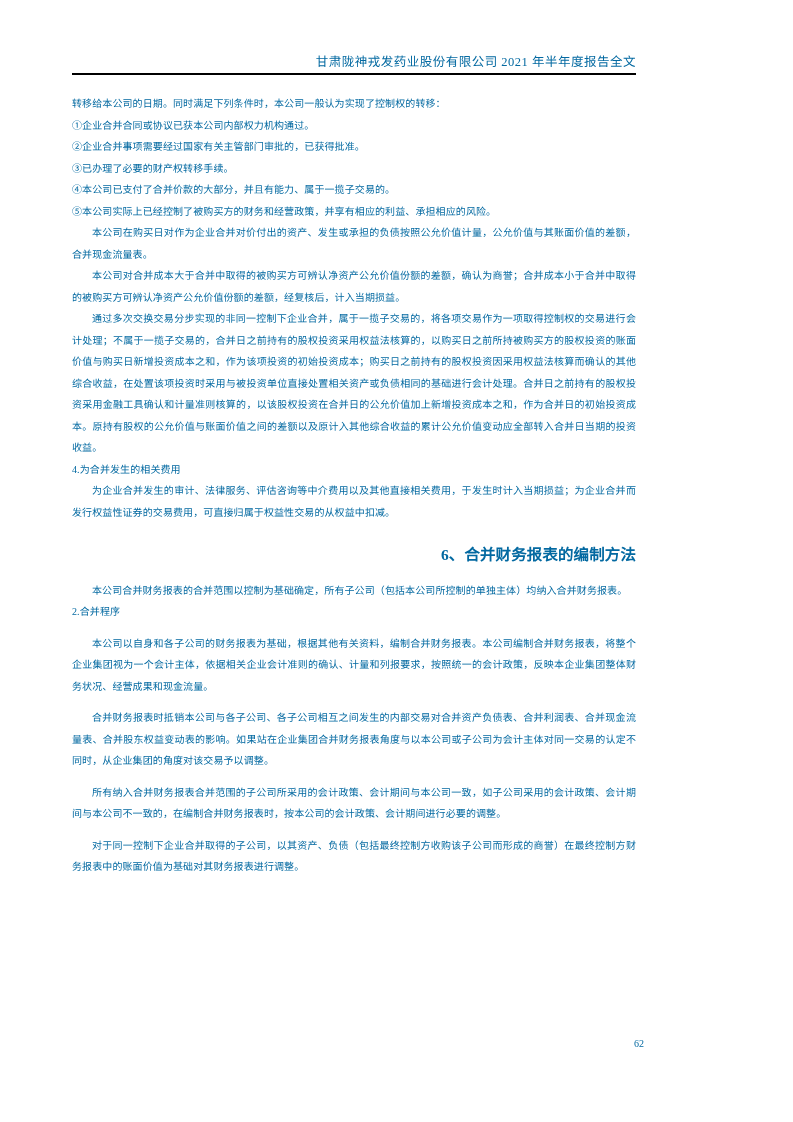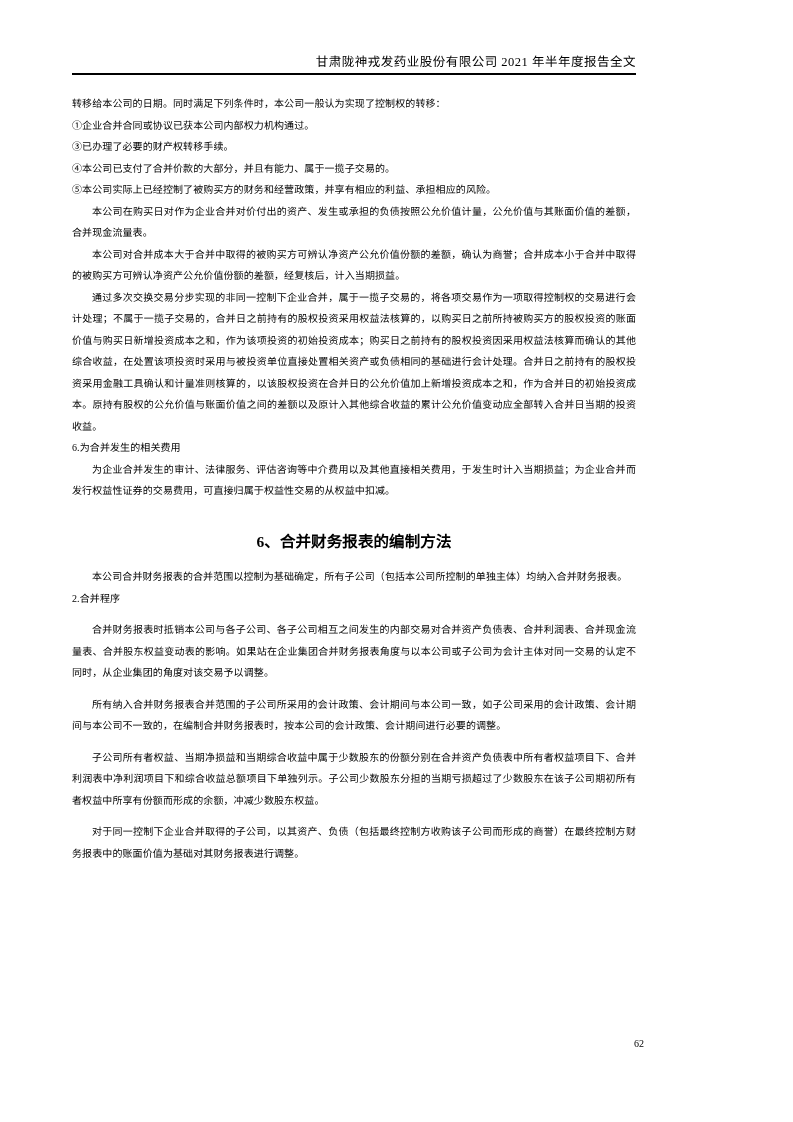--- a/index.html
+++ b/index.html
@@ -5,21 +5,21 @@
   html, body {
     margin: 0;
     padding: 0;
     background: #ffffff;
   }
   .page {
     position: relative;
     width: 707px;
     height: 1122px;
     background: #ffffff;
-    color: #000000;
+    color: #0369a1;
     font-family: "Liberation Serif", "DejaVu Serif", serif;
     overflow: hidden;
   }
   .header {
     position: absolute;
     top: 54px;
     left: 72px;
     right: 71px;
     text-align: right;
     font-size: 12.5px;
@@ -43,54 +43,55 @@
   }
   .para.indent {
     text-indent: 2em;
   }
   .para.spaced {
     margin-top: 10px;
   }
   .para.heading {
     font-weight: bold;
     font-size: 15.5px;
-    margin-top: 29px;
+    margin-top: 21px;
     margin-bottom: 14px;
-    text-align: center;
+    text-align: right;
   }
   .footer-pagenum {
     position: absolute;
     top: 1037px;
     right: 63px;
     font-size: 10px;
     line-height: 14px;
   }
 </style>
 </head>
 <body>
 
 <div class="page">
   <div class="header">
     <span>甘肃陇神戎发药业股份有限公司 2021 年半年度报告全文</span>
   </div>
 
   <div class="content">
       <p class="para">转移给本公司的日期。同时满足下列条件时，本公司一般认为实现了控制权的转移：</p>
       <p class="para">①企业合并合同或协议已获本公司内部权力机构通过。</p>
+      <p class="para">②企业合并事项需要经过国家有关主管部门审批的，已获得批准。</p>
       <p class="para">③已办理了必要的财产权转移手续。</p>
       <p class="para">④本公司已支付了合并价款的大部分，并且有能力、属于一揽子交易的。</p>
       <p class="para">⑤本公司实际上已经控制了被购买方的财务和经营政策，并享有相应的利益、承担相应的风险。</p>
       <p class="para indent">本公司在购买日对作为企业合并对价付出的资产、发生或承担的负债按照公允价值计量，公允价值与其账面价值的差额，合并现金流量表。</p>
       <p class="para indent">本公司对合并成本大于合并中取得的被购买方可辨认净资产公允价值份额的差额，确认为商誉；合并成本小于合并中取得的被购买方可辨认净资产公允价值份额的差额，经复核后，计入当期损益。</p>
       <p class="para indent">通过多次交换交易分步实现的非同一控制下企业合并，属于一揽子交易的，将各项交易作为一项取得控制权的交易进行会计处理；不属于一揽子交易的，合并日之前持有的股权投资采用权益法核算的，以购买日之前所持被购买方的股权投资的账面价值与购买日新增投资成本之和，作为该项投资的初始投资成本；购买日之前持有的股权投资因采用权益法核算而确认的其他综合收益，在处置该项投资时采用与被投资单位直接处置相关资产或负债相同的基础进行会计处理。合并日之前持有的股权投资采用金融工具确认和计量准则核算的，以该股权投资在合并日的公允价值加上新增投资成本之和，作为合并日的初始投资成本。原持有股权的公允价值与账面价值之间的差额以及原计入其他综合收益的累计公允价值变动应全部转入合并日当期的投资收益。</p>
-      <p class="para">6.为合并发生的相关费用</p>
+      <p class="para">4.为合并发生的相关费用</p>
       <p class="para indent">为企业合并发生的审计、法律服务、评估咨询等中介费用以及其他直接相关费用，于发生时计入当期损益；为企业合并而发行权益性证券的交易费用，可直接归属于权益性交易的从权益中扣减。</p>
       <p class="para heading">6、合并财务报表的编制方法</p>
       <p class="para indent">本公司合并财务报表的合并范围以控制为基础确定，所有子公司（包括本公司所控制的单独主体）均纳入合并财务报表。</p>
       <p class="para">2.合并程序</p>
+      <p class="para indent spaced">本公司以自身和各子公司的财务报表为基础，根据其他有关资料，编制合并财务报表。本公司编制合并财务报表，将整个企业集团视为一个会计主体，依据相关企业会计准则的确认、计量和列报要求，按照统一的会计政策，反映本企业集团整体财务状况、经营成果和现金流量。</p>
       <p class="para indent spaced">合并财务报表时抵销本公司与各子公司、各子公司相互之间发生的内部交易对合并资产负债表、合并利润表、合并现金流量表、合并股东权益变动表的影响。如果站在企业集团合并财务报表角度与以本公司或子公司为会计主体对同一交易的认定不同时，从企业集团的角度对该交易予以调整。</p>
       <p class="para indent spaced">所有纳入合并财务报表合并范围的子公司所采用的会计政策、会计期间与本公司一致，如子公司采用的会计政策、会计期间与本公司不一致的，在编制合并财务报表时，按本公司的会计政策、会计期间进行必要的调整。</p>
-      <p class="para indent spaced">子公司所有者权益、当期净损益和当期综合收益中属于少数股东的份额分别在合并资产负债表中所有者权益项目下、合并利润表中净利润项目下和综合收益总额项目下单独列示。子公司少数股东分担的当期亏损超过了少数股东在该子公司期初所有者权益中所享有份额而形成的余额，冲减少数股东权益。</p>
       <p class="para indent spaced">对于同一控制下企业合并取得的子公司，以其资产、负债（包括最终控制方收购该子公司而形成的商誉）在最终控制方财务报表中的账面价值为基础对其财务报表进行调整。</p>
     </div>
 
   <div class="footer-pagenum">62</div>
 </div>
 
 </body></html>

